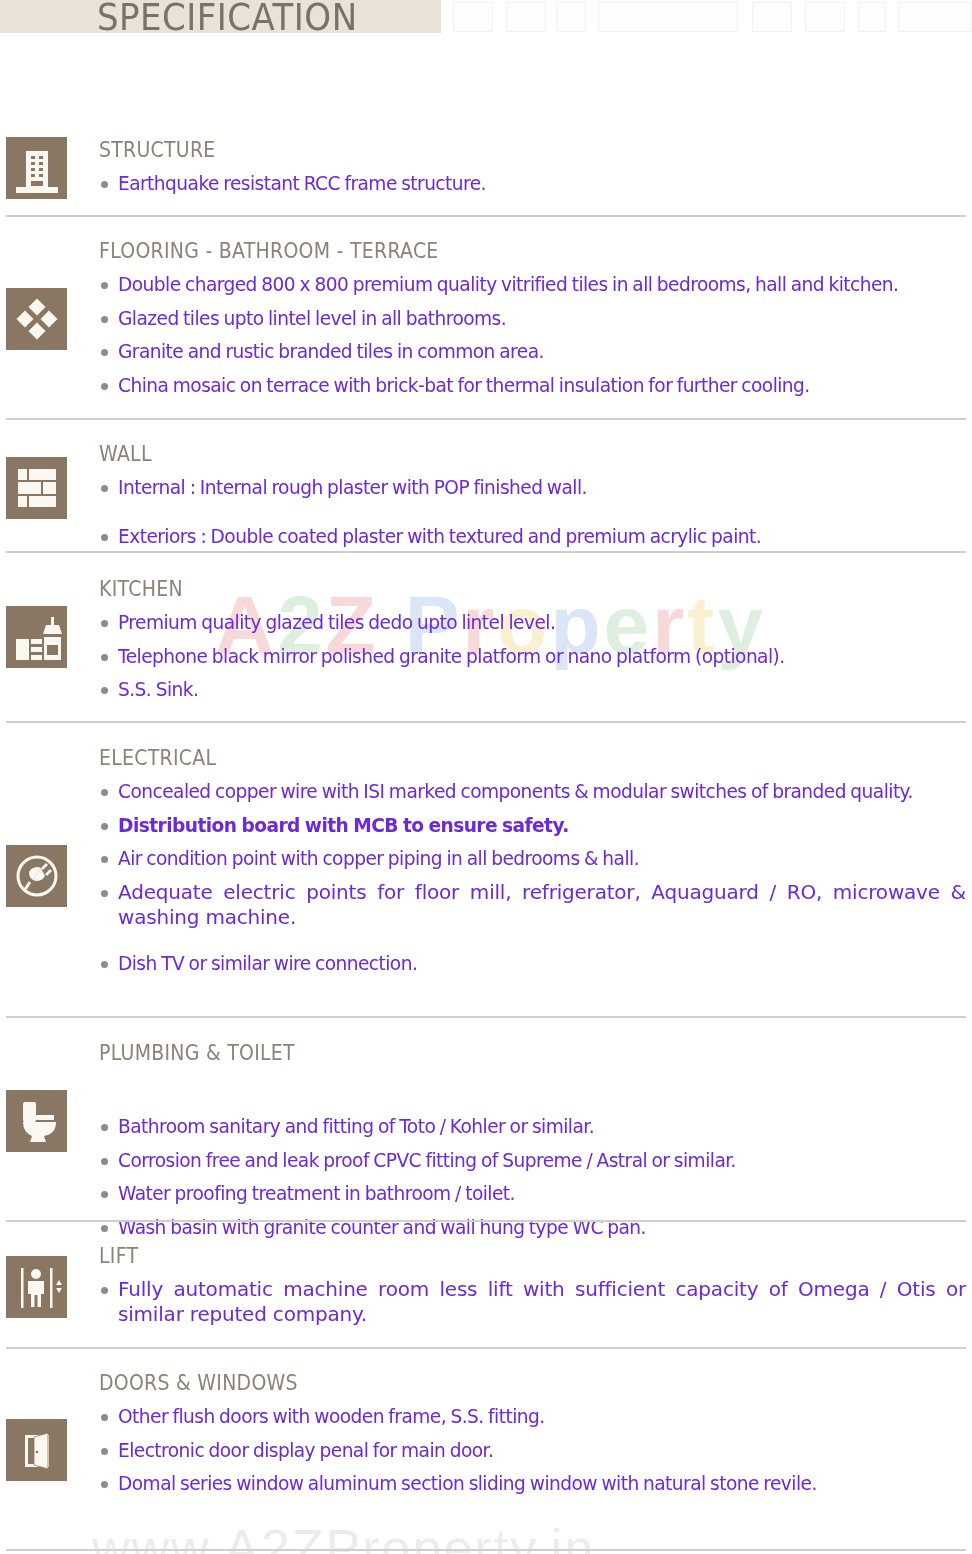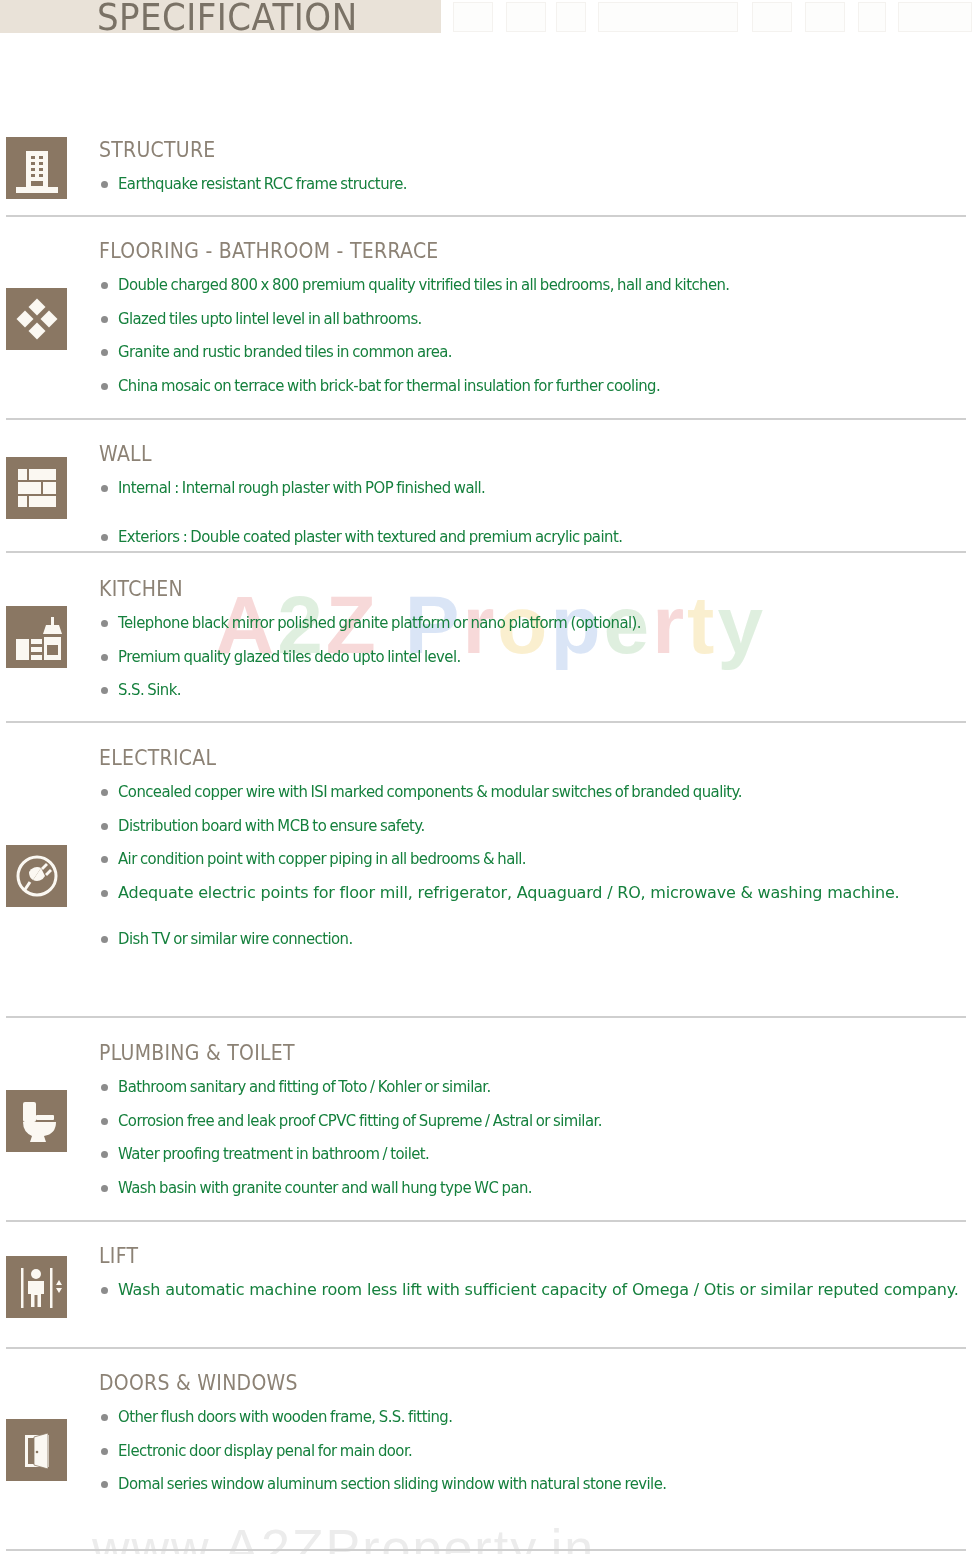--- a/index.html
+++ b/index.html
@@ -32,21 +32,21 @@
   .icon-box svg { width: 50px; height: 50px; }
   .sec-title {
     position: absolute; left: 99px;
     font-size: 21px; color: #8c8275; letter-spacing: 0.3px; line-height: 24px;
     font-family: "DejaVu Sans", sans-serif;
     transform: scaleX(0.9); transform-origin: left top; white-space: nowrap;
   }
   .bullets { position: absolute; left: 99px; right: 6px; list-style: none; }
   .bullets li {
     position: relative; padding-left: 19px;
-    font-size: 16px; line-height: 25px; color: #15803d;
+    font-size: 20px; line-height: 25px; color: #6d28d9;
     font-family: "DejaVu Sans", sans-serif;
     letter-spacing: -0.6px; word-spacing: -1px;
     white-space: nowrap;
   }
   .bullets li .txt { display: inline-block; transform: scaleX(0.93); transform-origin: left center; }
   .bullets li.wrap { white-space: normal; text-align: justify; letter-spacing: -0.2px; word-spacing: 0; }
   .bullets li.wrap .txt { display: inline; transform: none; }
   .bullets li::before {
     content: ""; position: absolute; left: 2px; top: 10px;
     width: 7px; height: 7px; border-radius: 50%; background: #8c8c8c;
@@ -164,22 +164,22 @@
         <rect x="19" y="27" width="11" height="5"></rect>
         <rect x="19" y="35" width="11" height="5"></rect>
         <rect x="19" y="43" width="11" height="5"></rect>
         <rect x="32" y="25" width="17" height="23"></rect>
       </g>
       <rect x="35" y="33" width="11" height="10" fill="#8a7763"></rect>
     </svg>
   </div>
   <div class="sec-title" style="top:577px;">KITCHEN</div>
   <ul class="bullets" style="top:610px;">
+    <li style="margin-bottom:8.7px;"><span class="txt">Premium quality glazed tiles dedo upto lintel level.</span></li>
     <li style="margin-bottom:8.7px;"><span class="txt">Telephone black mirror polished granite platform or nano platform (optional).</span></li>
-    <li style="margin-bottom:8.7px;"><span class="txt">Premium quality glazed tiles dedo upto lintel level.</span></li>
     <li><span class="txt">S.S. Sink.</span></li>
   </ul>
 </div>
 <div class="divider" style="top:721px;"></div>
 
 <div class="section" style="top:0;">
   <div class="icon-box" style="top:845px;">
     <svg viewBox="0 0 50 50">
       <circle cx="25" cy="25" r="19" fill="none" stroke="#fbf8f2" stroke-width="3"></circle>
       <g fill="#fbf8f2">
@@ -187,41 +187,41 @@
         <path d="M29 17 l5 -5 l2 2 l-5 5z"></path>
         <path d="M33 23 l5 -5 l2 2 l-5 5z"></path>
         <path d="M21 29 a9 9 0 0 0 12 -4 l-4 -8z"></path>
       </g>
       <path d="M18 31 L12 40" stroke="#fbf8f2" stroke-width="3" fill="none"></path>
     </svg>
   </div>
   <div class="sec-title" style="top:746px;">ELECTRICAL</div>
   <ul class="bullets" style="top:779px;">
     <li style="margin-bottom:8.7px;"><span class="txt">Concealed copper wire with ISI marked components &amp; modular switches of branded quality.</span></li>
-    <li style="margin-bottom:8.7px;"><span class="txt">Distribution board with MCB to ensure safety.</span></li>
+    <li style="margin-bottom:8.7px;font-weight:bold;"><span class="txt">Distribution board with MCB to ensure safety.</span></li>
     <li style="margin-bottom:8.7px;"><span class="txt">Air condition point with copper piping in all bedrooms &amp; hall.</span></li>
     <li class="wrap" style="margin-bottom:21px;"><span class="txt">Adequate electric points for floor mill, refrigerator, Aquaguard / RO, microwave &amp; washing machine.</span></li>
     <li><span class="txt">Dish TV or similar wire connection.</span></li>
   </ul>
 </div>
 <div class="divider" style="top:1016px;"></div>
 
 <div class="section" style="top:0;">
   <div class="icon-box" style="top:1090px;">
     <svg viewBox="0 0 50 50">
       <g fill="#fbf8f2">
         <rect x="11" y="6" width="13" height="20" rx="2"></rect>
         <rect x="24" y="19" width="18" height="5" rx="1"></rect>
         <path d="M11 26 L44 26 Q44 38 32 40 L34 46 L18 46 L20 40 Q11 36 11 26z"></path>
       </g>
     </svg>
   </div>
   <div class="sec-title" style="top:1041px;">PLUMBING &amp; TOILET</div>
   <ul class="bullets" style="top:1074px;">
-    <li style="margin-bottom:8.7px;"><span class="txt">Bathroom sanitary and fitting of Toto / Kohler or similar.</span></li>
+    <li style="margin-bottom:8.7px;margin-top:40px;"><span class="txt">Bathroom sanitary and fitting of Toto / Kohler or similar.</span></li>
     <li style="margin-bottom:8.7px;"><span class="txt">Corrosion free and leak proof CPVC fitting of Supreme / Astral or similar.</span></li>
     <li style="margin-bottom:8.7px;"><span class="txt">Water proofing treatment in bathroom / toilet.</span></li>
     <li><span class="txt">Wash basin with granite counter and wall hung type WC pan.</span></li>
   </ul>
 </div>
 <div class="divider" style="top:1220px;"></div>
 
 <div class="section" style="top:0;">
   <div class="icon-box" style="top:1256px;">
     <svg viewBox="0 0 50 50">
@@ -230,21 +230,21 @@
         <rect x="38" y="6" width="2.5" height="40"></rect>
         <circle cx="24" cy="12" r="5"></circle>
         <path d="M16 19 L32 19 L32 32 L29 32 L29 45 L25.5 45 L25.5 33 L22.5 33 L22.5 45 L19 45 L19 32 L16 32z"></path>
         <polygon points="47,18 44,23 50,23"></polygon>
         <polygon points="47,31 44,26 50,26"></polygon>
       </g>
     </svg>
   </div>
   <div class="sec-title" style="top:1244px;">LIFT</div>
   <ul class="bullets" style="top:1277px;">
-    <li class="wrap"><span class="txt">Wash automatic machine room less lift with sufficient capacity of Omega / Otis or similar reputed company.</span></li>
+    <li class="wrap"><span class="txt">Fully automatic machine room less lift with sufficient capacity of Omega / Otis or similar reputed company.</span></li>
   </ul>
 </div>
 <div class="divider" style="top:1347px;"></div>
 
 <div class="section" style="top:0;">
   <div class="icon-box" style="top:1419px;">
     <svg viewBox="0 0 50 50">
       <rect x="13" y="10" width="24" height="32" fill="#fbf8f2"></rect>
       <rect x="16" y="13" width="6" height="26" fill="#8a7763"></rect>
       <polygon points="22,12 36,8 36,44 22,40" fill="#fbf8f2" stroke="#8a7763" stroke-width="0.8"></polygon>

